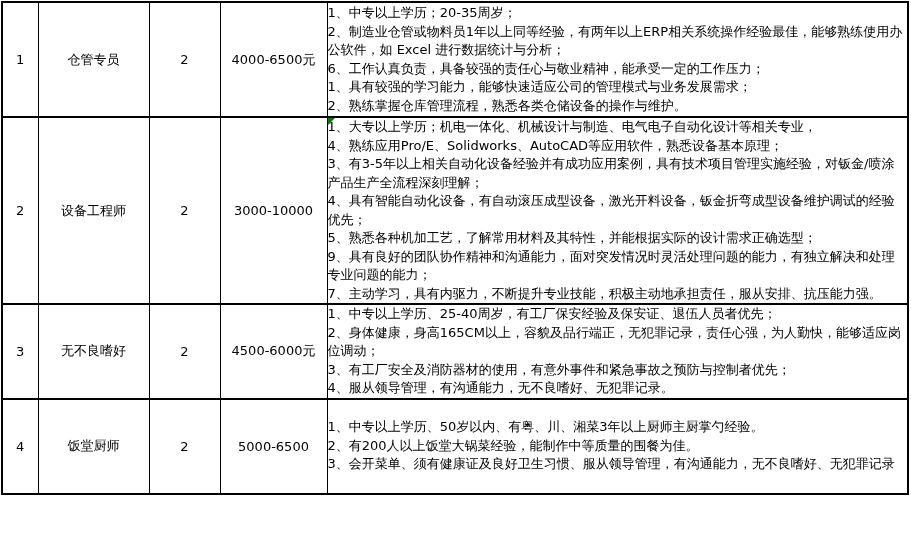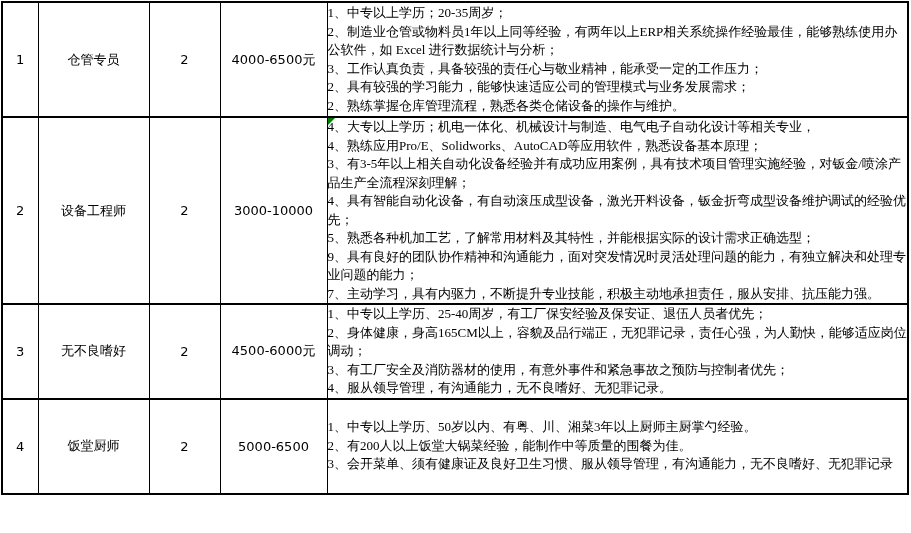--- a/index.html
+++ b/index.html
@@ -54,21 +54,20 @@
     font-size: 13px;
     text-align: left;
     vertical-align: middle;
     padding: 2px 3px 2px 4px;
     line-height: 18.5px;
     position: relative;
   }
   td.req .line {
     white-space: normal;
     word-break: break-all;
-    font-family: Liberation Serif, serif;
   }
   .tri {
     position: absolute;
     top: 0;
     left: 0;
     width: 0;
     height: 0;
     border-top: 7px solid #008000;
     border-right: 7px solid transparent;
   }
@@ -88,34 +87,34 @@
     <tbody>
 
     <tr class="r1">
       <td class="c">1</td>
       <td class="c">仓管专员</td>
       <td class="c">2</td>
       <td class="c">4000-6500元</td>
       <td class="req">
         <div class="line">1、中专以上学历；20-35周岁；</div>
         <div class="line">2、制造业仓管或物料员1年以上同等经验，有两年以上ERP相关系统操作经验最佳，能够熟练使用办公软件，如 Excel 进行数据统计与分析；</div>
-        <div class="line">3、工作认真负责，具备较强的责任心与敬业精神，能承受一定的工作压力；</div>
-        <div class="line">2、具有较强的学习能力，能够快速适应公司的管理模式与业务发展需求；</div>
+        <div class="line">6、工作认真负责，具备较强的责任心与敬业精神，能承受一定的工作压力；</div>
+        <div class="line">1、具有较强的学习能力，能够快速适应公司的管理模式与业务发展需求；</div>
         <div class="line">2、熟练掌握仓库管理流程，熟悉各类仓储设备的操作与维护。</div>
       </td>
     </tr>
 
     <tr class="r2">
       <td class="c">2</td>
       <td class="c">设备工程师</td>
       <td class="c">2</td>
       <td class="c">3000-10000</td>
       <td class="req">
         <span class="tri" style="border-top-color: rgb(0, 128, 0);"></span>
-        <div class="line">4、大专以上学历；机电一体化、机械设计与制造、电气电子自动化设计等相关专业，</div>
+        <div class="line">1、大专以上学历；机电一体化、机械设计与制造、电气电子自动化设计等相关专业，</div>
         <div class="line">4、熟练应用Pro/E、Solidworks、AutoCAD等应用软件，熟悉设备基本原理；</div>
         <div class="line">3、有3-5年以上相关自动化设备经验并有成功应用案例，具有技术项目管理实施经验，对钣金/喷涂产品生产全流程深刻理解；</div>
         <div class="line">4、具有智能自动化设备，有自动滚压成型设备，激光开料设备，钣金折弯成型设备维护调试的经验优先；</div>
         <div class="line">5、熟悉各种机加工艺，了解常用材料及其特性，并能根据实际的设计需求正确选型；</div>
         <div class="line">9、具有良好的团队协作精神和沟通能力，面对突发情况时灵活处理问题的能力，有独立解决和处理专业问题的能力；</div>
         <div class="line">7、主动学习，具有内驱力，不断提升专业技能，积极主动地承担责任，服从安排、抗压能力强。</div>
       </td>
     </tr>
 
     <tr class="r3">

